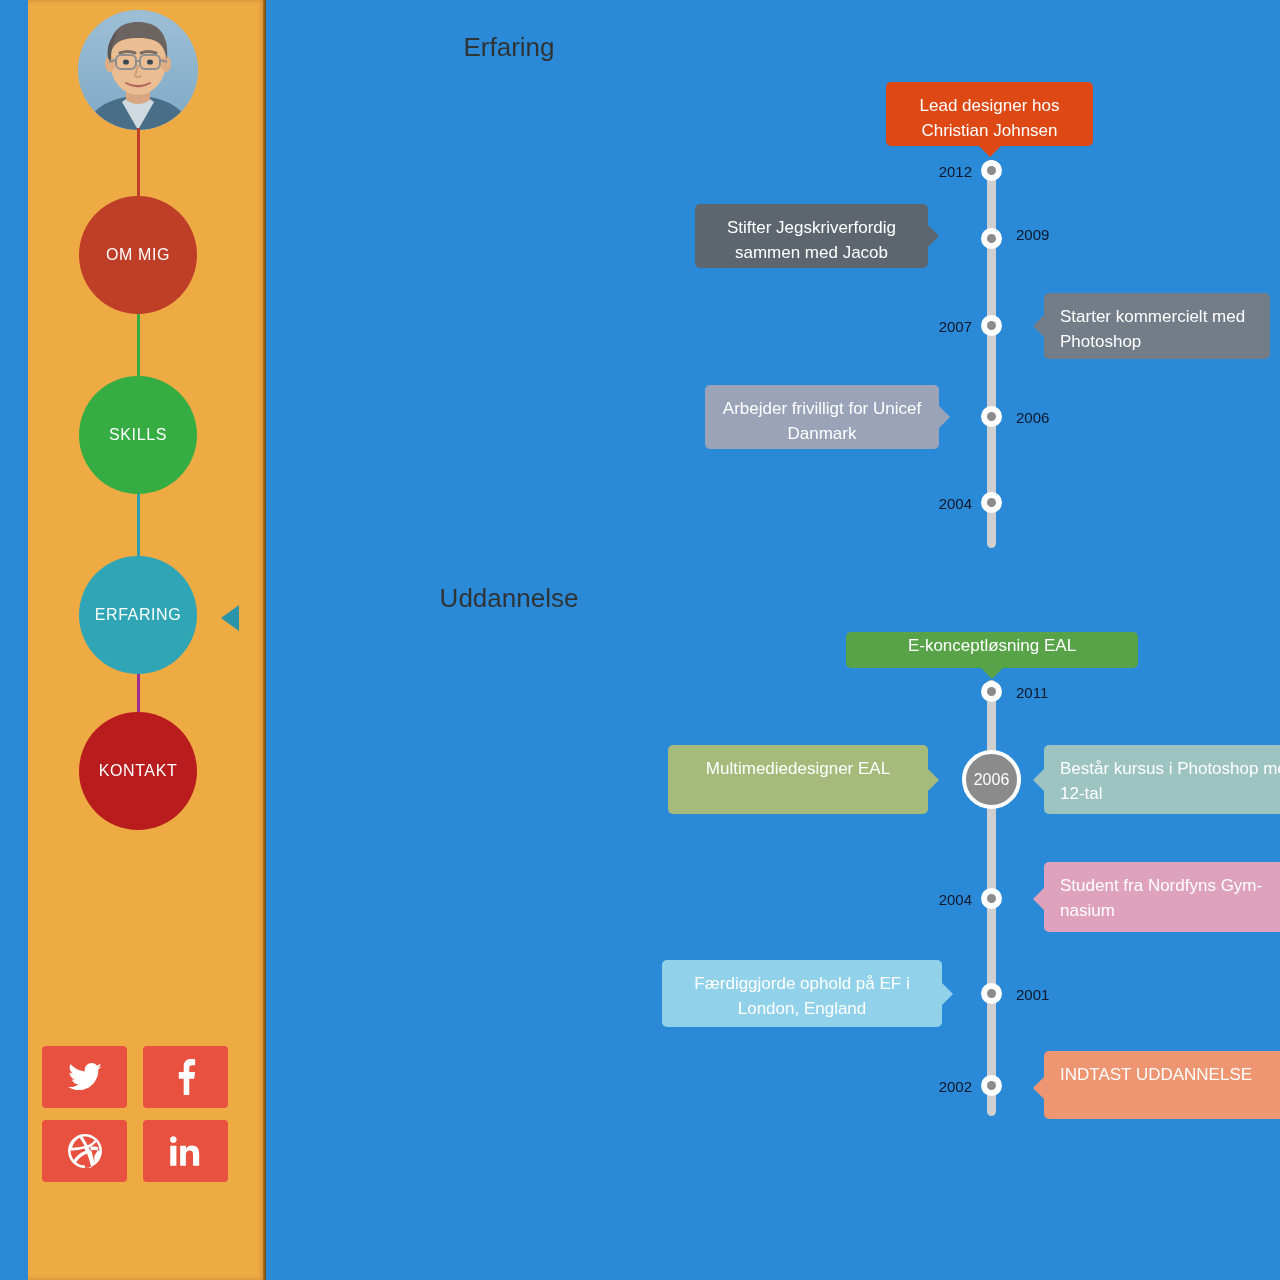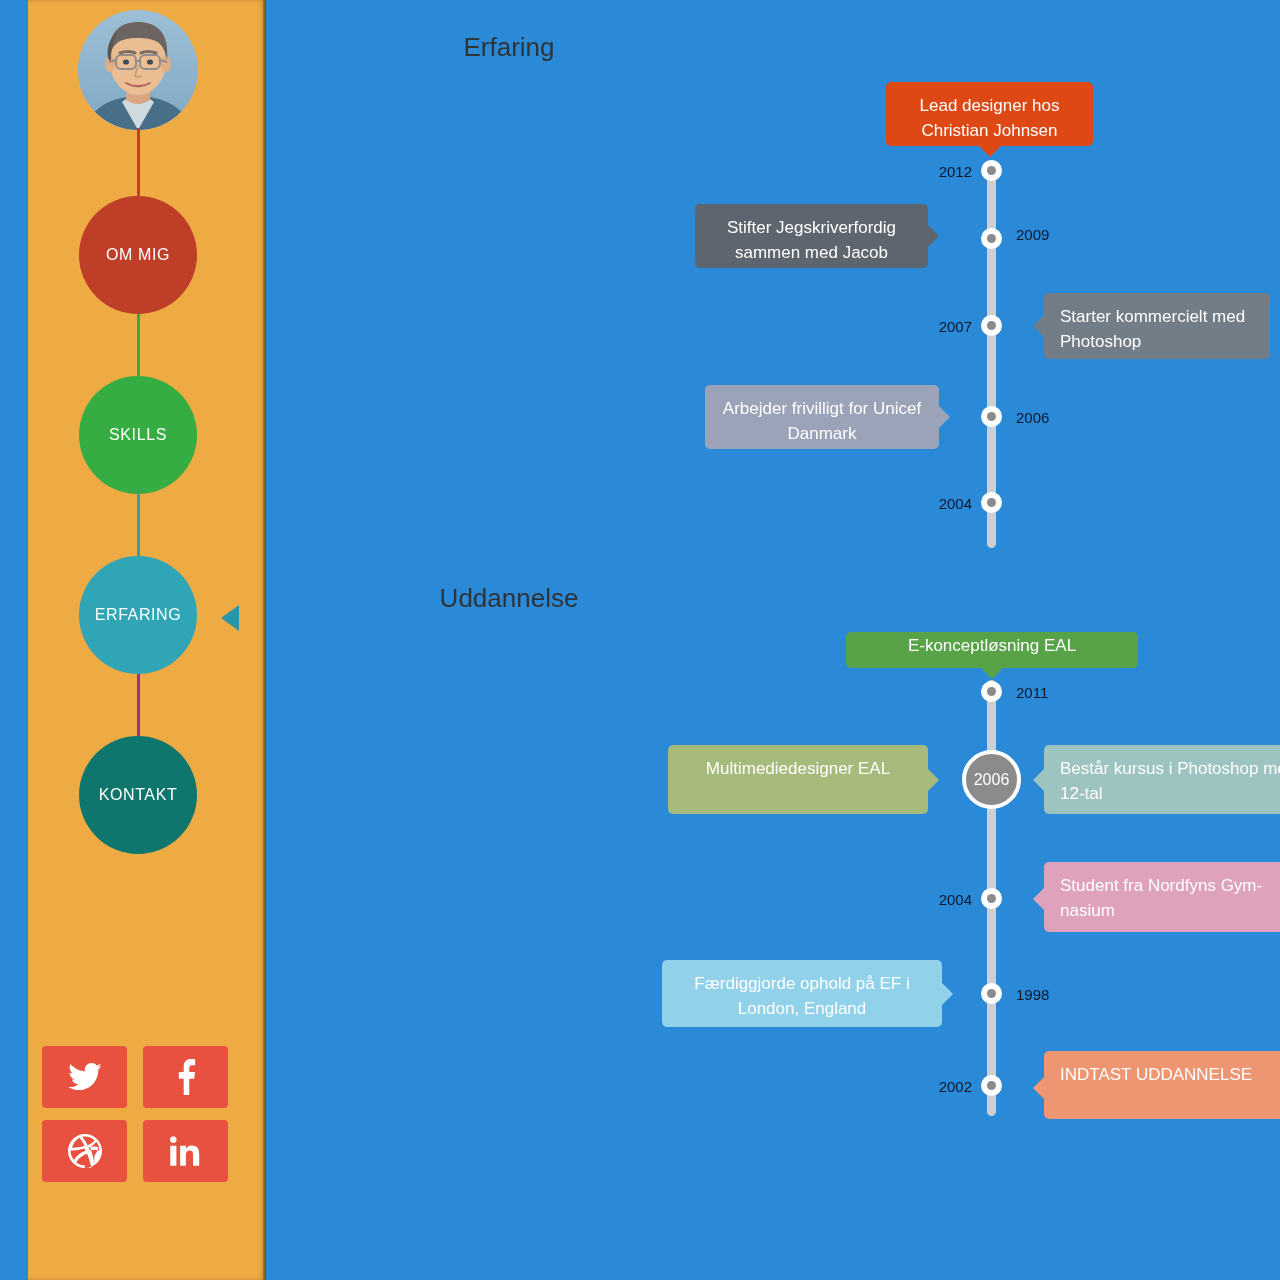--- a/index.html
+++ b/index.html
@@ -36,21 +36,21 @@
     position:absolute;width:118px;height:118px;border-radius:50%;
     left:51px;
     display:flex;align-items:center;justify-content:center;
     color:#ffffff;font-size:16px;letter-spacing:.6px;
     z-index:2;
   }
   .nav-circle span{pointer-events:none;}
   #c-ommig   {top:196px;background:#bf3e28;}
   #c-skills  {top:376px;background:#36ad43;}
   #c-erfaring{top:556px;background:#2fa5b5;}
-  #c-kontakt {top:736px;background:#0f766e;}
+  #c-kontakt {top:712px;background:#b91c1c;}
 
   #l1{top:128px;height:72px;background:#c0412a;}
   #l2{top:310px;height:70px;background:#36ad43;}
   #l3{top:490px;height:70px;background:#2e9fb0;}
   #l4{top:670px;height:70px;background:#9c2f91;}
 
   
   #panel-arrow{
     position:absolute;left:221px;top:605px;width:0;height:0;
     border-top:13px solid transparent;border-bottom:13px solid transparent;
@@ -304,21 +304,21 @@
       <i></i>
     </div>
   <div class="yr left" style="top:891px;">2004</div>
 
   <div class="card right-al tail-r" style="--c:#91d2ea;background:#91d2ea;left:424px;width:280px;top:960px;height:67px;">
     <span>Færdiggjorde ophold på EF i London, England</span>
   </div>
   <div class="dot" style="top:983px;">
       <i></i>
     </div>
-  <div class="yr right" style="top:986px;">1998</div>
+  <div class="yr right" style="top:986px;">2001</div>
 
   <div class="card left-al tail-l tail-top" style="--c:#ee9571;background:#ee9571;left:806px;width:314px;top:1051px;height:68px;">
     <span>INDTAST UDDANNELSE</span>
   </div>
   <div class="dot" style="top:1075px;">
       <i></i>
     </div>
   <div class="yr left" style="top:1078px;">2002</div>
 
 </div>

